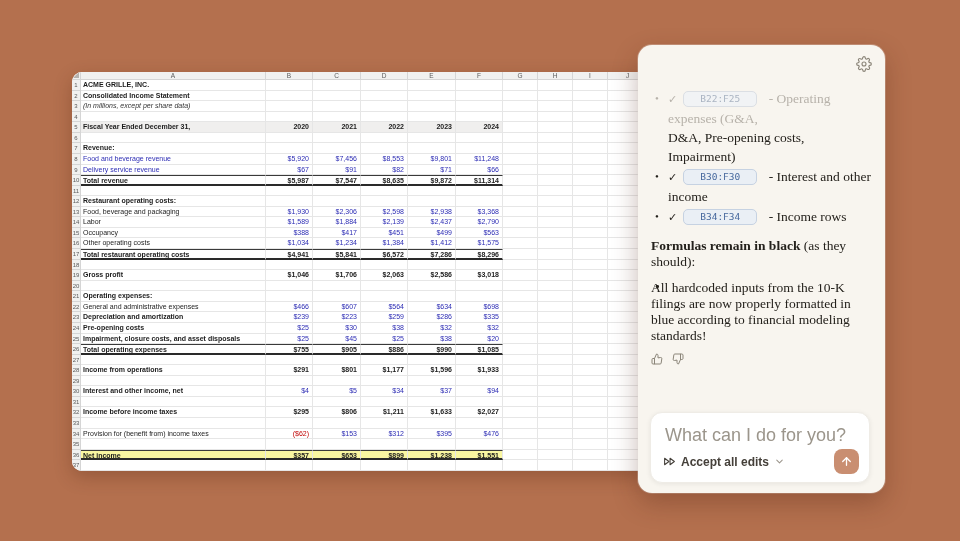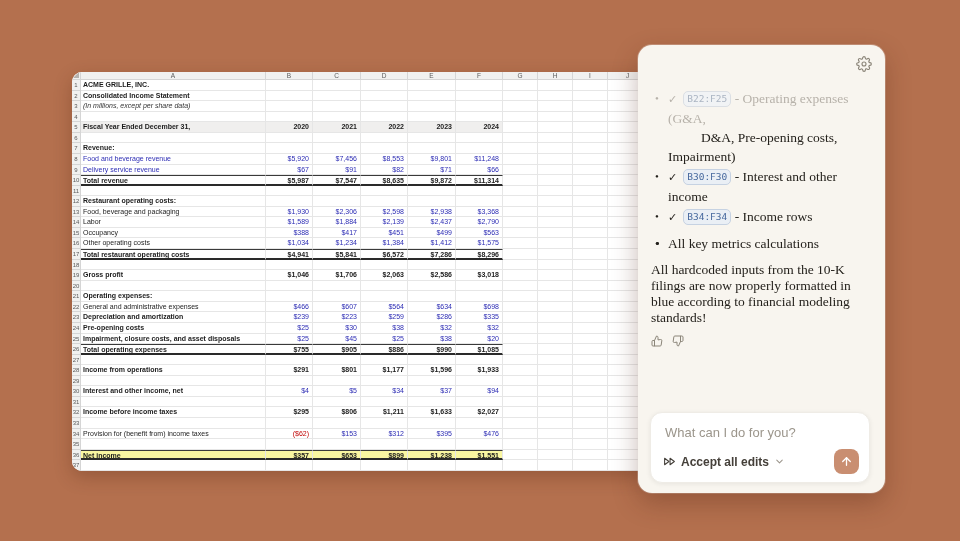--- a/index.html
+++ b/index.html
@@ -42,35 +42,35 @@
     position:absolute;left:638px;top:45px;width:247px;height:448px;
     background:var(--panel);border-radius:14px;
     box-shadow:0 10px 26px rgba(80,35,18,.32), 0 0 0 1px rgba(255,255,255,.25);
   }
   .gear-btn{position:absolute;top:11px;right:13px;background:none;border:none;cursor:pointer;color:var(--icon);}
   .message{position:absolute;top:44px;left:13px;right:13px;
     font-family:"Liberation Serif","DejaVu Serif",serif;font-size:13.5px;line-height:16px;color:var(--ink);}
   .range-item{position:relative;padding-left:17px;line-height:19px;margin-bottom:1px;}
   .range-item .dot{position:absolute;left:4px;font-size:11px;}
   .range-item .chk{margin-right:6px;font-family:"DejaVu Sans",sans-serif;font-size:11px;}
-  .chip{display:inline-block;padding:0 3px;margin-right:0;border:1px solid #c6d2e2;border-radius:5px;
+  .chip{display:inline-block;padding:0 16px;margin-right:8px;border:1px solid #c6d2e2;border-radius:5px;
     background:#eaeff5;color:var(--chiptxt);font-family:"DejaVu Sans Mono",monospace;font-size:9.5px;line-height:14px;vertical-align:1px;}
   .fade, .fade .dot, .fade .chk, .fade .txt1{color:var(--faded);}
   .fade .chip{background:#f1f3f5;border-color:#dbdfe4;color:#aab4c2;}
   .heading{margin-top:11px;}
   .points{margin-top:9px;list-style:none;}
   .point{position:relative;padding-left:17px;margin-bottom:3px;}
   .point .dot{position:absolute;left:4px;}
   .closing{margin-top:10px;}
   .feedback{margin-top:9px;display:flex;gap:9px;}
   .fb-btn{background:none;border:none;padding:0;cursor:pointer;color:var(--icon);line-height:0;}
 
   .input-card{position:absolute;left:12px;right:15px;bottom:10px;height:71px;background:#fff;
     border-radius:12px;box-shadow:0 1px 5px rgba(0,0,0,.07);border:1px solid #efece6;padding:12px 12px 9px 14px;}
-  .placeholder{font-size:13px;color:#9b958b;}
+  .placeholder{font-size:18px;color:#9b958b;}
   .actions-row{position:absolute;left:12px;right:10px;bottom:8px;display:flex;align-items:center;justify-content:space-between;}
   .accept-btn{display:flex;align-items:center;gap:5px;background:none;border:none;cursor:pointer;
     color:#45403a;font-family:"Liberation Sans",sans-serif;font-size:12px;font-weight:700;}
   .accept-btn .chev{color:#9b958b;line-height:0;}
   .send-btn{width:25px;height:25px;border:none;border-radius:8px;background:var(--send);cursor:pointer;
     display:flex;align-items:center;justify-content:center;line-height:0;}
 </style>
 </head>
 <body>
 
@@ -502,29 +502,30 @@
   <aside class="chat-panel">
     <button class="gear-btn" title="">
       <svg width="16" height="16" viewBox="0 0 24 24" fill="none" stroke="currentColor" stroke-width="1.7" stroke-linecap="round" stroke-linejoin="round">
           <circle cx="12" cy="12" r="3"></circle>
           <path d="M19.4 15a1.65 1.65 0 0 0 .33 1.82l.06.06a2 2 0 0 1 0 2.83 2 2 0 0 1-2.83 0l-.06-.06a1.65 1.65 0 0 0-1.82-.33 1.65 1.65 0 0 0-1 1.51V21a2 2 0 0 1-2 2 2 2 0 0 1-2-2v-.09A1.65 1.65 0 0 0 9 19.4a1.65 1.65 0 0 0-1.82.33l-.06.06a2 2 0 0 1-2.83 0 2 2 0 0 1 0-2.83l.06-.06a1.65 1.65 0 0 0 .33-1.82 1.65 1.65 0 0 0-1.51-1H3a2 2 0 0 1-2-2 2 2 0 0 1 2-2h.09A1.65 1.65 0 0 0 4.6 9a1.65 1.65 0 0 0-.33-1.82l-.06-.06a2 2 0 0 1 0-2.83 2 2 0 0 1 2.83 0l.06.06a1.65 1.65 0 0 0 1.82.33H9a1.65 1.65 0 0 0 1-1.51V3a2 2 0 0 1 2-2 2 2 0 0 1 2 2v.09a1.65 1.65 0 0 0 1 1.51 1.65 1.65 0 0 0 1.82-.33l.06-.06a2 2 0 0 1 2.83 0 2 2 0 0 1 0 2.83l-.06.06a1.65 1.65 0 0 0-.33 1.82V9a1.65 1.65 0 0 0 1.51 1H21a2 2 0 0 1 2 2 2 2 0 0 1-2 2h-.09a1.65 1.65 0 0 0-1.51 1z"></path>
         </svg>
     </button>
 
     <div class="message">
       <div id="range-list">
-          <div class="range-item fade"><span class="dot">•</span><span class="chk">✓</span><span class="chip">B22:F25</span><span class="txt1"> - Operating expenses (G&amp;A,</span><br><span style="color: var(--ink); margin-left: 33px;">D&amp;A, Pre-opening costs, Impairment)</span></div>
+          <div class="range-item fade"><span class="dot">•</span><span class="chk">✓</span><span class="chip">B22:F25</span><span class="txt1"> - Operating expenses (G&amp;A,</span><br><span style="color: var(--ink);">D&amp;A, Pre-opening costs, Impairment)</span></div>
           <div class="range-item"><span class="dot">•</span><span class="chk">✓</span><span class="chip">B30:F30</span><span class="txt1"> - Interest and other income</span></div>
           <div class="range-item"><span class="dot">•</span><span class="chk">✓</span><span class="chip">B34:F34</span><span class="txt1"> - Income rows</span></div>
         </div>
 
+      <p class="heading"><strong>Formulas remain in black</strong><span> (as they should):</span></p>
 
       <ul class="points" id="point-list">
           <li class="point"><span class="dot">•</span></li>
-          <li class="point"><span class="dot">•</span><span>All key metrics calculations</span></li>
+          <li class="point"><span class="dot">•</span></li>
         </ul>
 
       <p class="closing">All hardcoded inputs from the 10-K filings are now properly formatted in blue according to financial modeling standards!</p>
 
       <div class="feedback">
         <button class="fb-btn">
           <svg width="12" height="12" viewBox="0 0 24 24" fill="none" stroke="currentColor" stroke-width="2" stroke-linecap="round" stroke-linejoin="round">
               <path d="M14 9V5a3 3 0 0 0-3-3l-4 9v11h11.28a2 2 0 0 0 2-1.7l1.38-9a2 2 0 0 0-2-2.3zM7 22H4a2 2 0 0 1-2-2v-7a2 2 0 0 1 2-2h3"></path>
             </svg>
         </button>

